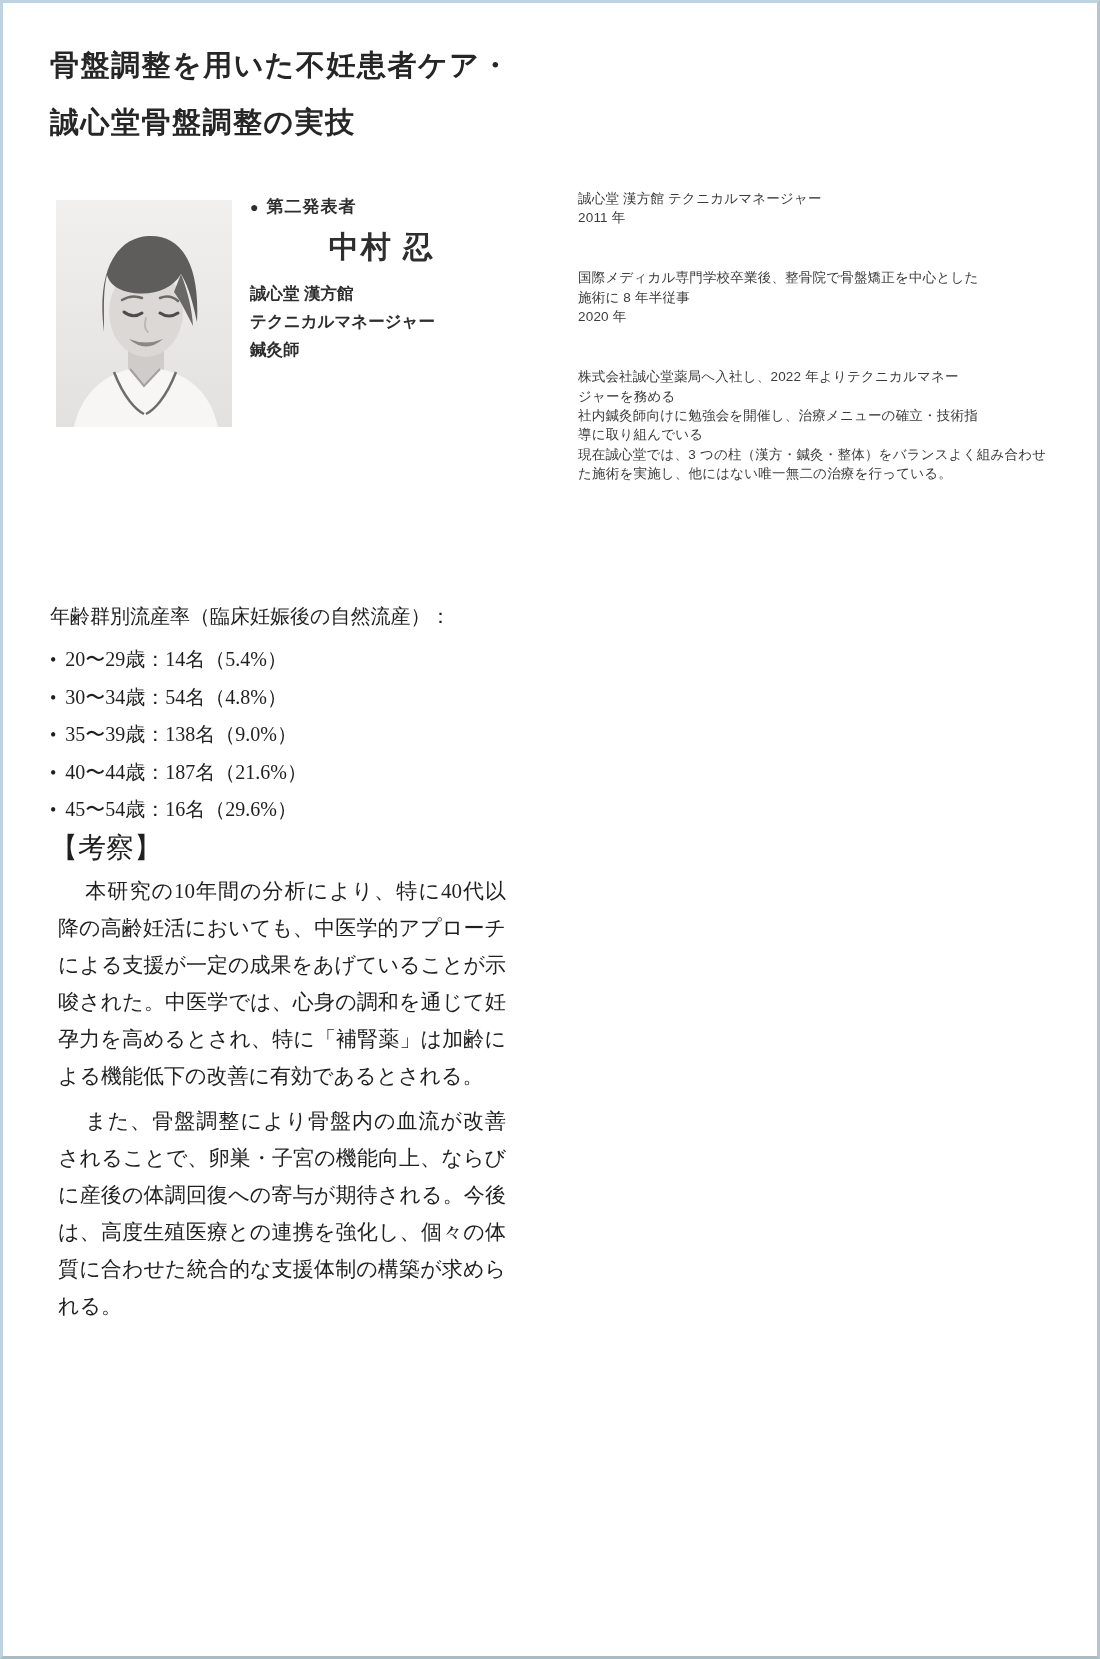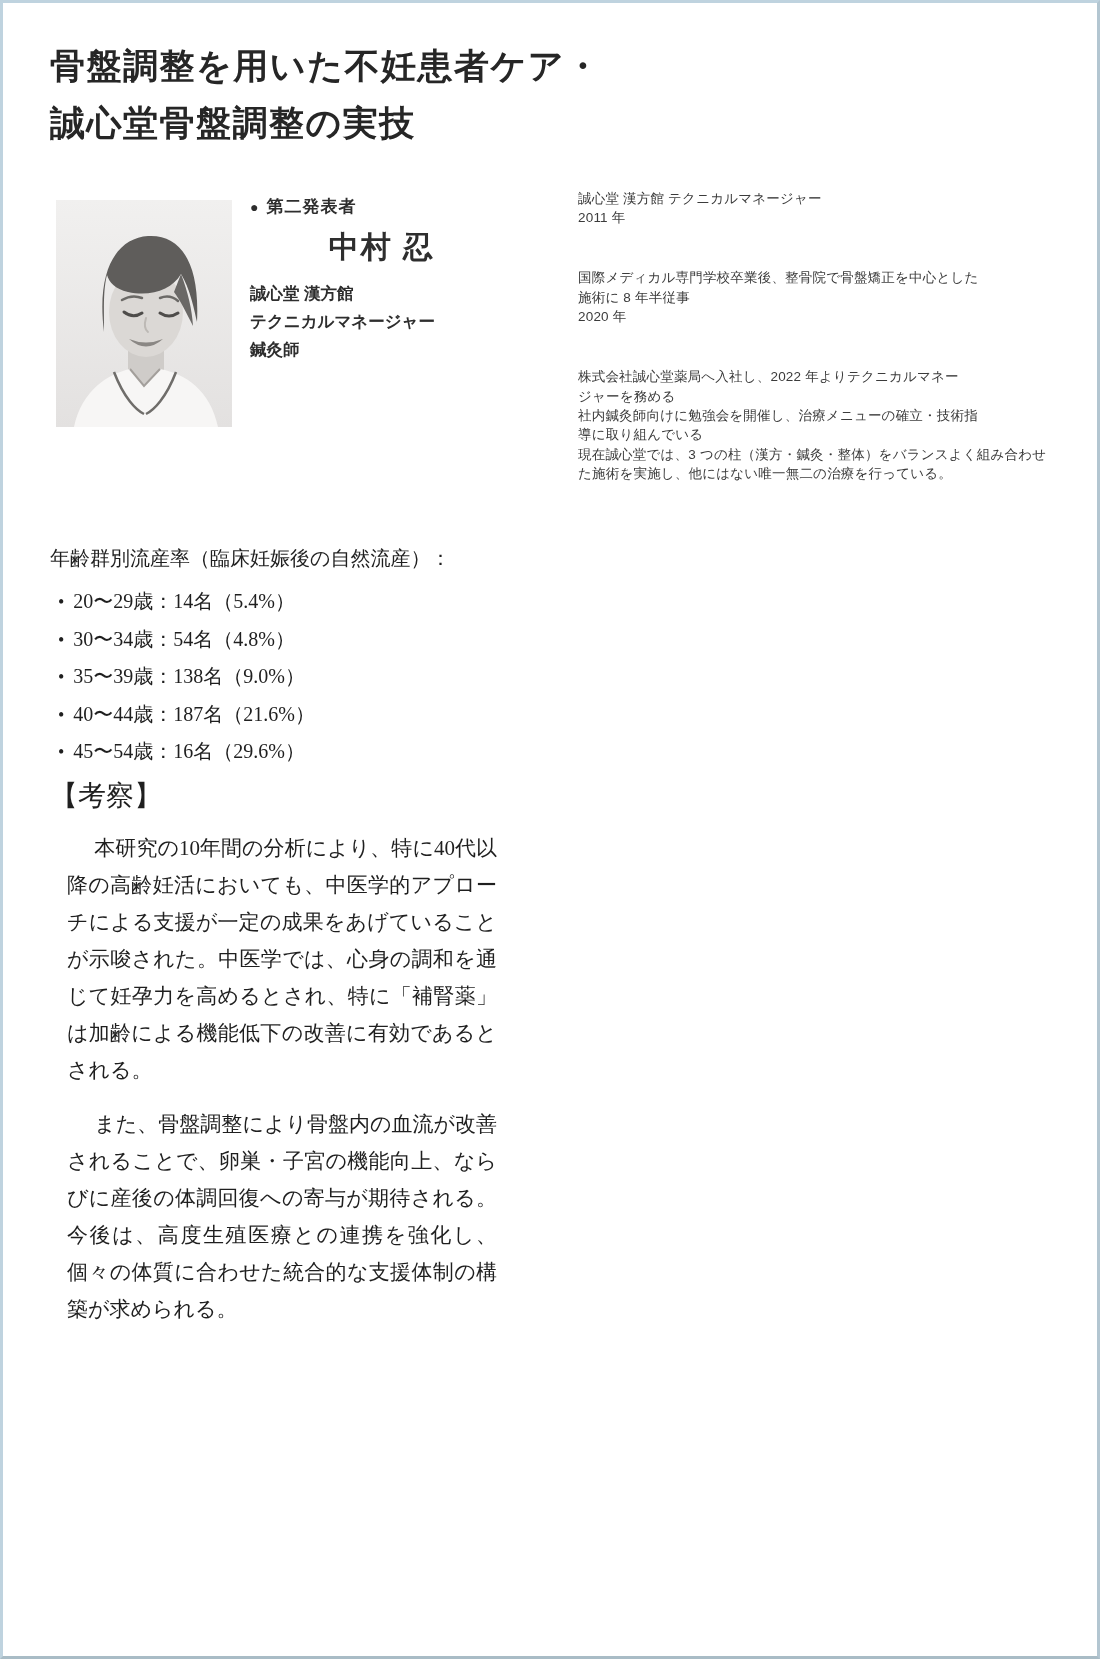--- a/index.html
+++ b/index.html
@@ -13,21 +13,21 @@
     border: 3px solid #bfd3df;
     border-bottom-color: #a9bcc6;
     border-right-color: #b3c6d1;
     box-sizing: border-box;
   }
 
   
   .title {
     position: absolute; left: 47px; top: 34px; width: 760px;
     font-family: "Liberation Sans", sans-serif;
-    font-weight: bold; font-size: 35px; line-height: 57px;
+    font-weight: bold; font-size: 29px; line-height: 57px;
     color: #262626; letter-spacing: 1.5px; margin: 0;
   }
 
   
   .photo {
     position: absolute; left: 53px; top: 197px; width: 176px; height: 227px;
     overflow: hidden; background: #ebeae9;
   }
   .presenter {
     position: absolute; left: 247px; top: 192px; color: #2e2e2e;
@@ -48,31 +48,31 @@
     font-size: 13.5px; line-height: 19.4px; color: #3b3b3b;
     letter-spacing: 0.2px;
   }
   .bio-heading { font-weight: bold; }
   .bio-entry { display: flex; flex-direction: column; }
   .bio-year { flex: 0 0 60px; }
   .bio-lines { flex: 1; }
 
   
   .content {
-    position: absolute; left: 47px; top: 540px; width: 464px;
+    position: absolute; left: 47px; top: 598px; width: 464px;
     font-family: "Liberation Serif", "DejaVu Serif", serif;
     color: #1f1f1f;
   }
   .list-heading { font-size: 20px; line-height: 30px; margin: 0 0 10px 0; }
-  .mis-list { list-style: none; margin: 8px; padding: 0; }
+  .mis-list { list-style: none; margin: 0; padding: 0; }
   .mis-list li { font-size: 20px; line-height: 36.5px; }
   .li-bullet { font-size: 18px; margin-right: 9px; }
   .disc-heading { font-size: 28px; line-height: 34px; margin: 2px 0 0 0; }
   .para {
-    font-size: 21px; line-height: 37px; margin: 17px;
+    font-size: 21px; line-height: 37px; margin: 8px;
     text-align: justify; text-indent: 1.3em;
   }
 </style>
 </head>
 <body>
 
 <div class="page">
 
   <h1 class="title">
     <span>骨盤調整を用いた不妊患者ケア・</span><br>

